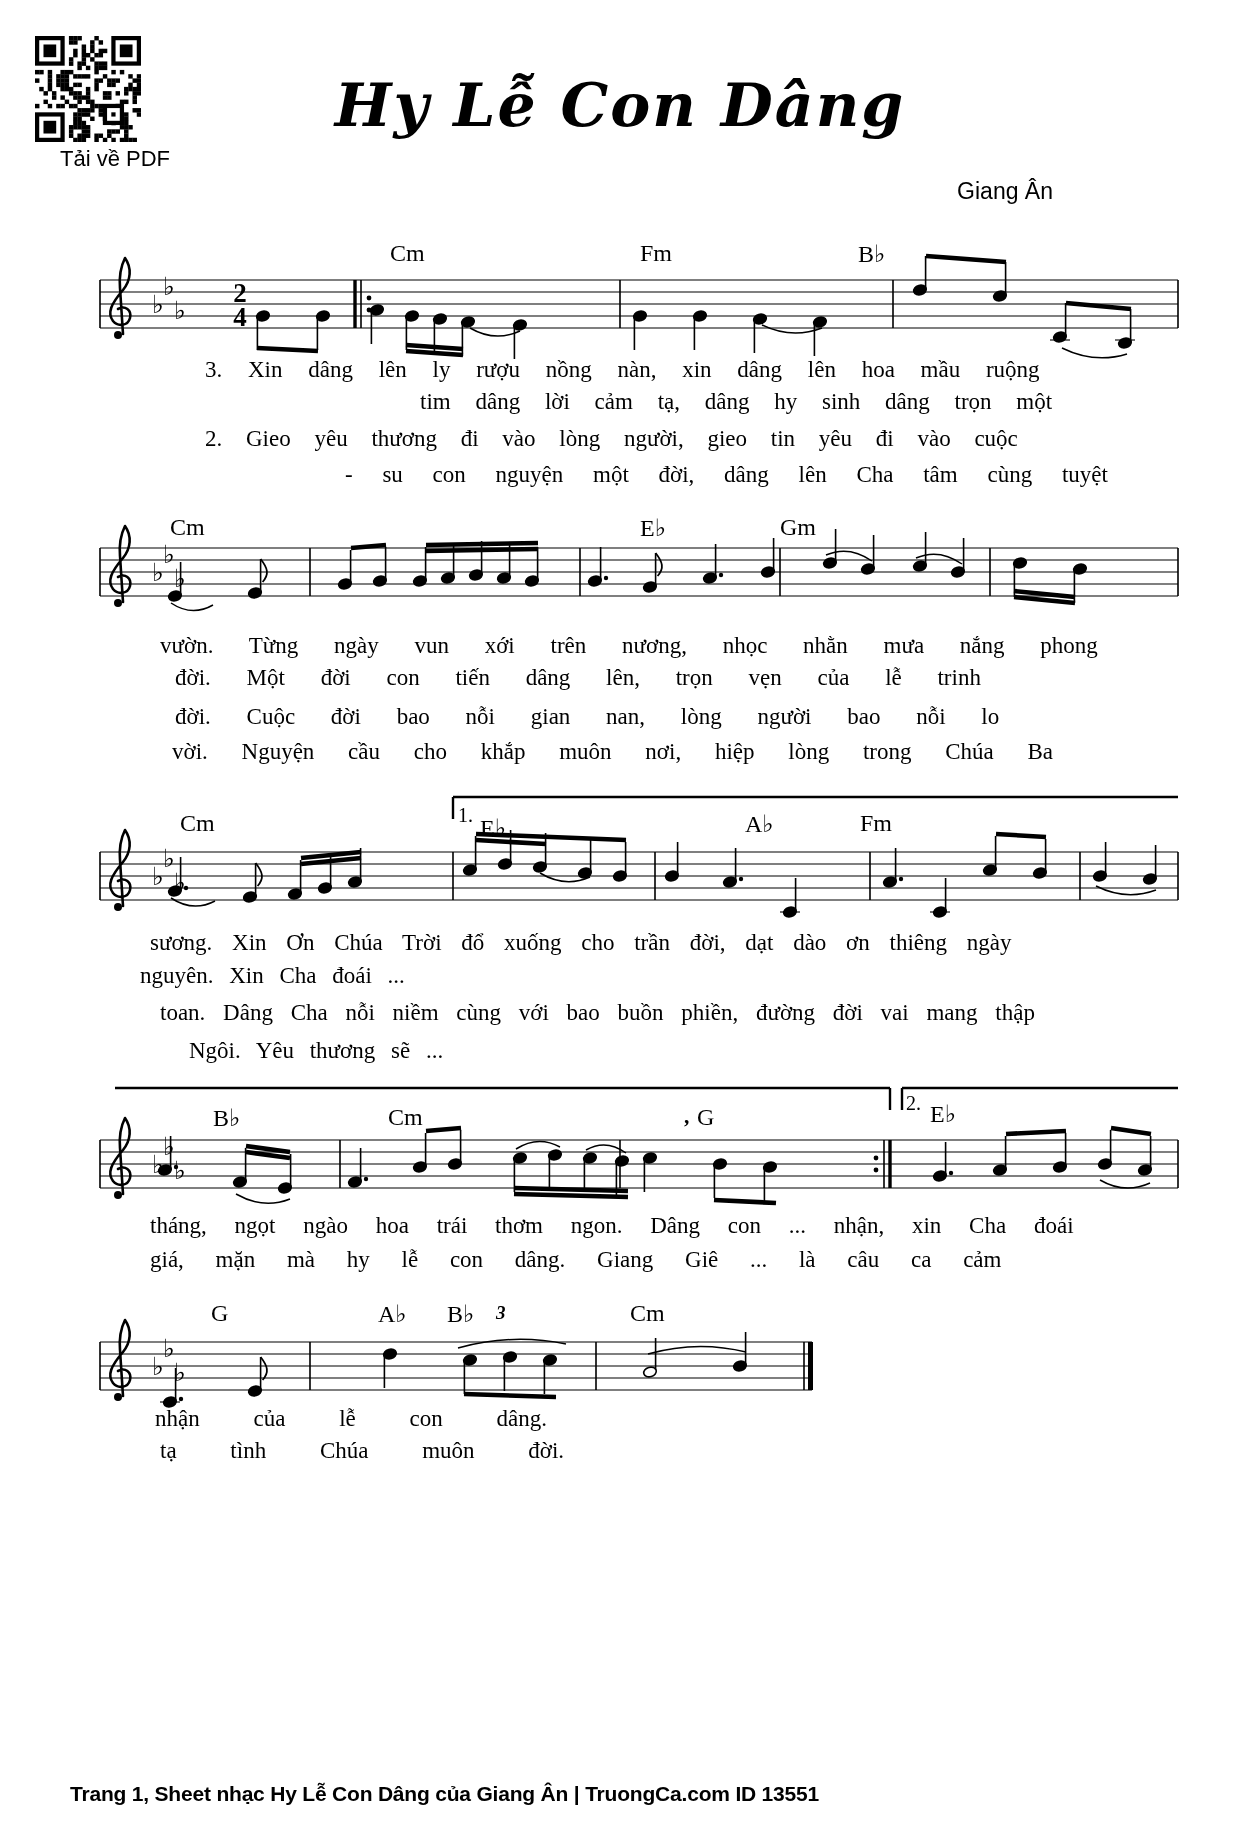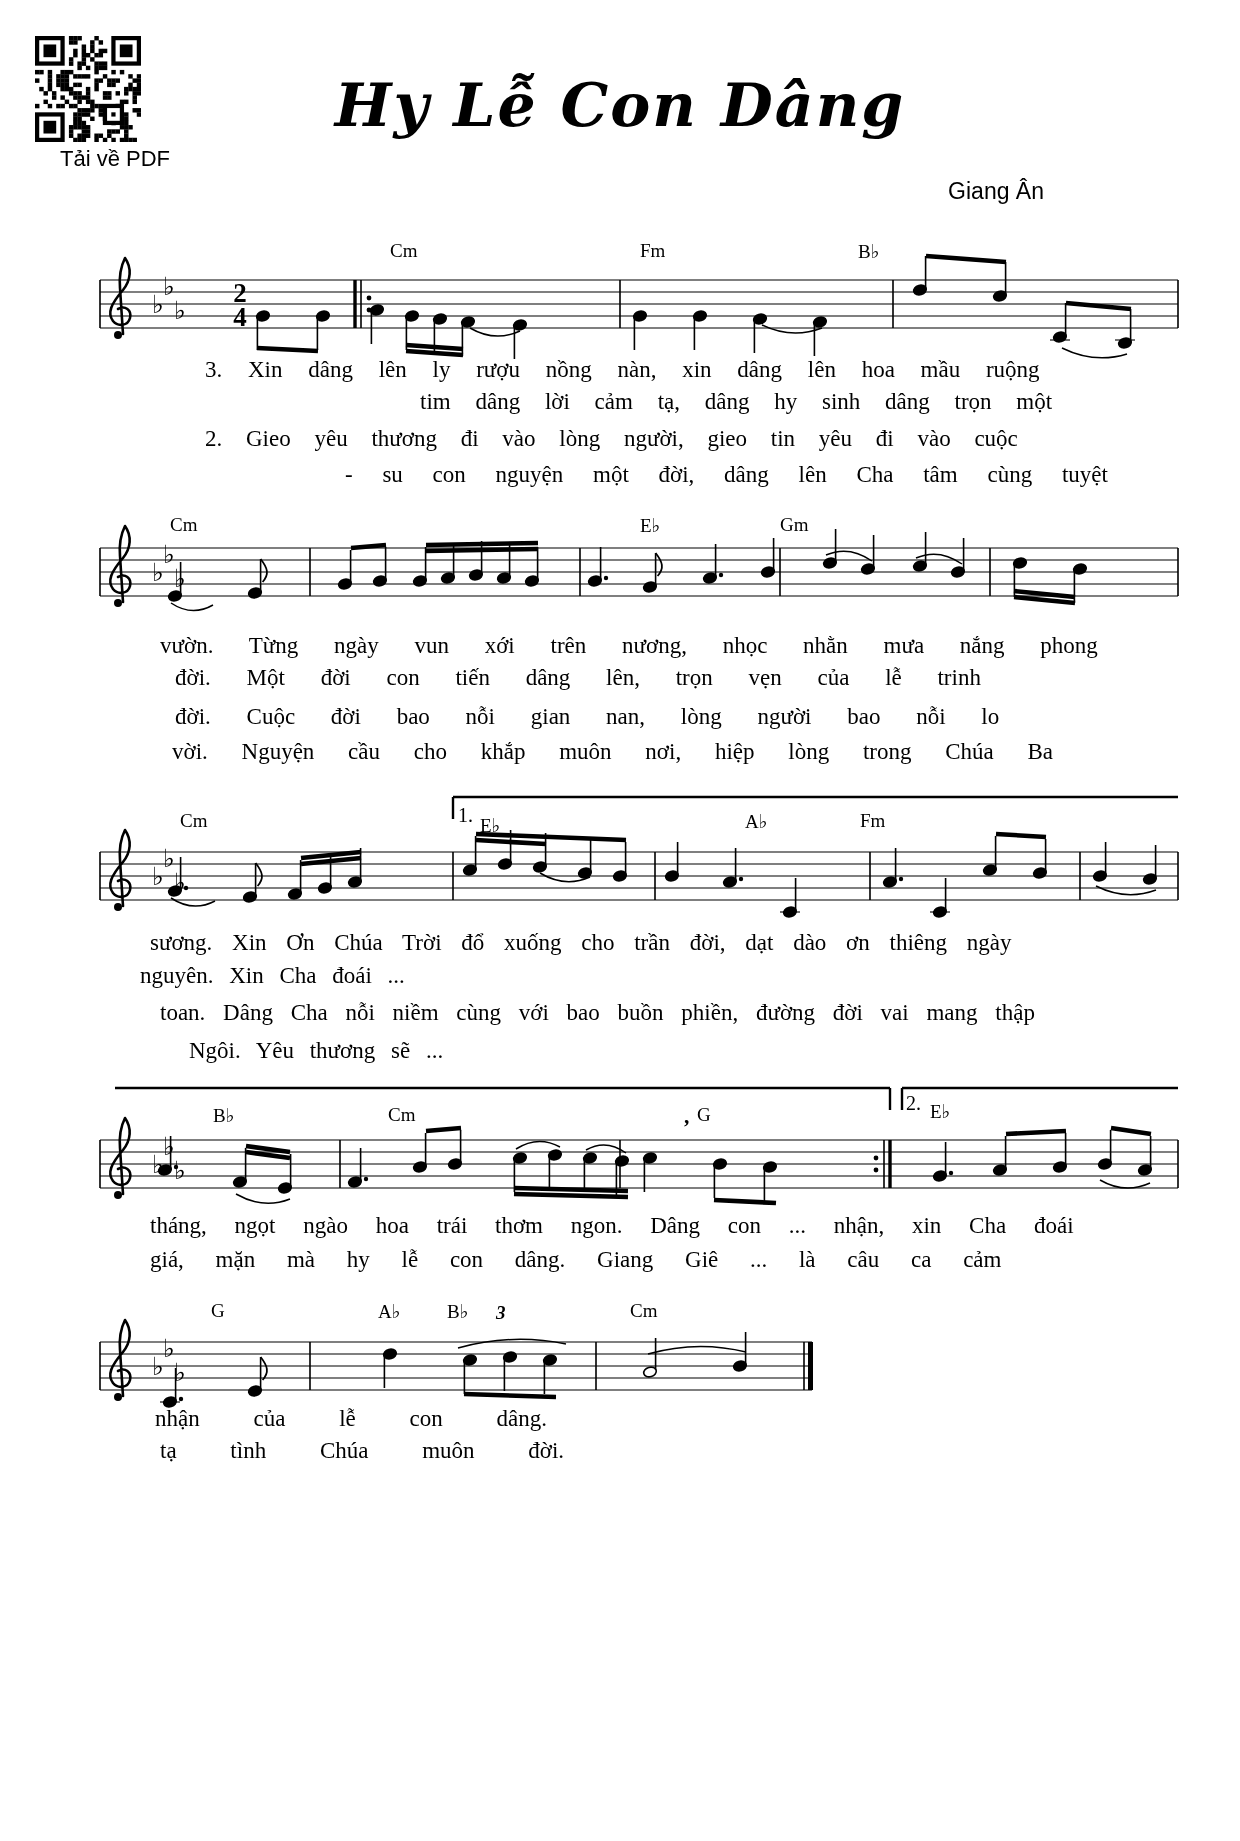--- a/index.html
+++ b/index.html
@@ -13,30 +13,30 @@
   .stem{stroke:#000;stroke-width:1.6;}
   .beam{stroke:#000;stroke-width:4.6;}
   .slur{stroke:#000;stroke-width:1.5;fill:none;}
   .voltaline{stroke:#000;stroke-width:2.4;}
   .flag{stroke:#000;stroke-width:1.8;fill:none;}
   .clef{stroke:#000;stroke-width:2.6;fill:none;stroke-linecap:round;}
   .flat{font:25px "DejaVu Sans",sans-serif;}
   .tsig{font:bold 27px "Liberation Serif",serif;text-anchor:middle;}
   .breath{font:italic bold 22px "Liberation Serif",serif;}
   
-  .chord{position:absolute;font-size:19px;font-family:"Liberation Serif","DejaVu Sans",serif;white-space:nowrap;}
+  .chord{position:absolute;font-size:24px;font-family:"Liberation Serif","DejaVu Sans",serif;white-space:nowrap;}
   .vnum{position:absolute;font-size:20px;font-family:"Liberation Serif",serif;}
   .trip{position:absolute;font-style:italic;font-weight:bold;font-size:19px;font-family:"Liberation Serif",serif;}
   .lyric{position:absolute;font-size:23px;white-space:nowrap;font-family:"Liberation Serif","DejaVu Serif",serif;}
   .qr-wrap{position:absolute;left:35px;top:36px;width:106px;height:106px;}
   .qr-label{position:absolute;left:28px;top:146px;font:22px "Liberation Sans","DejaVu Sans",sans-serif;margin-left:32px;}
   .title{position:absolute;left:0;top:70px;width:1240px;text-align:center;
          font-family:"DejaVu Serif","Liberation Serif",serif;font-style:italic;font-weight:bold;
          font-size:60px;letter-spacing:2px;}
-  .composer{position:absolute;right:196px;top:178px;font:23px "Liberation Sans","DejaVu Sans",sans-serif;}
+  .composer{position:absolute;right:187px;top:178px;font:23px "Liberation Sans","DejaVu Sans",sans-serif;}
   .footer{position:absolute;left:70px;top:1782px;font-family:"Liberation Sans","DejaVu Sans",sans-serif;
           font-size:21px;font-weight:600;letter-spacing:-0.2px;}
 </style>
 </head>
 <body>
 
 <div class="page">
 
   <svg class="notation" width="1240" height="1841">
       <g>
@@ -620,13 +620,14 @@
       <div class="lyric" style="left: 150px; top: 1247px; word-spacing: 26px;">giá, mặn mà hy lễ con dâng. Giang Giê ... là câu ca cảm</div>
       <div class="chord" style="left: 211px; top: 1300px;">G</div>
       <div class="chord" style="left: 378px; top: 1300px;">A♭</div>
       <div class="chord" style="left: 447px; top: 1300px;">B♭</div>
       <div class="chord" style="left: 630px; top: 1300px;">Cm</div>
       <div class="trip" style="left: 496px; top: 1302px;">3</div>
       <div class="lyric" style="left: 155px; top: 1406px; word-spacing: 48px;">nhận của lễ con dâng.</div>
       <div class="lyric" style="left: 160px; top: 1438px; word-spacing: 48px;">tạ tình Chúa muôn đời.</div>
     </div>
 
+  <div class="footer">Trang 1, Sheet nhạc Hy Lễ Con Dâng của Giang Ân  | TruongCa.com ID 13551</div>
 </div>
 
 </body></html>

